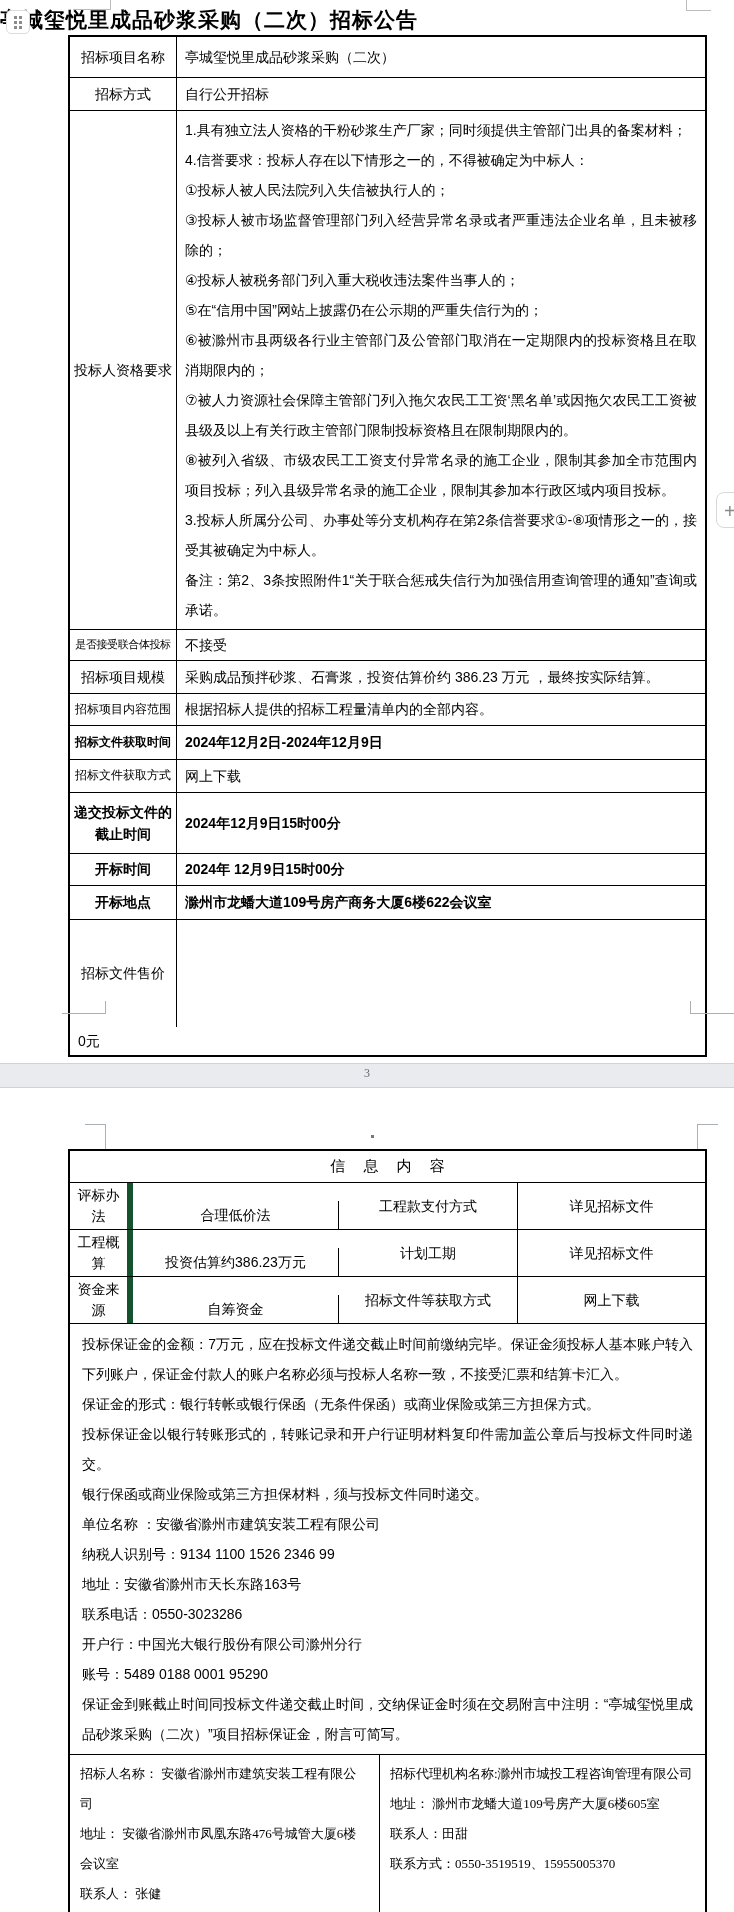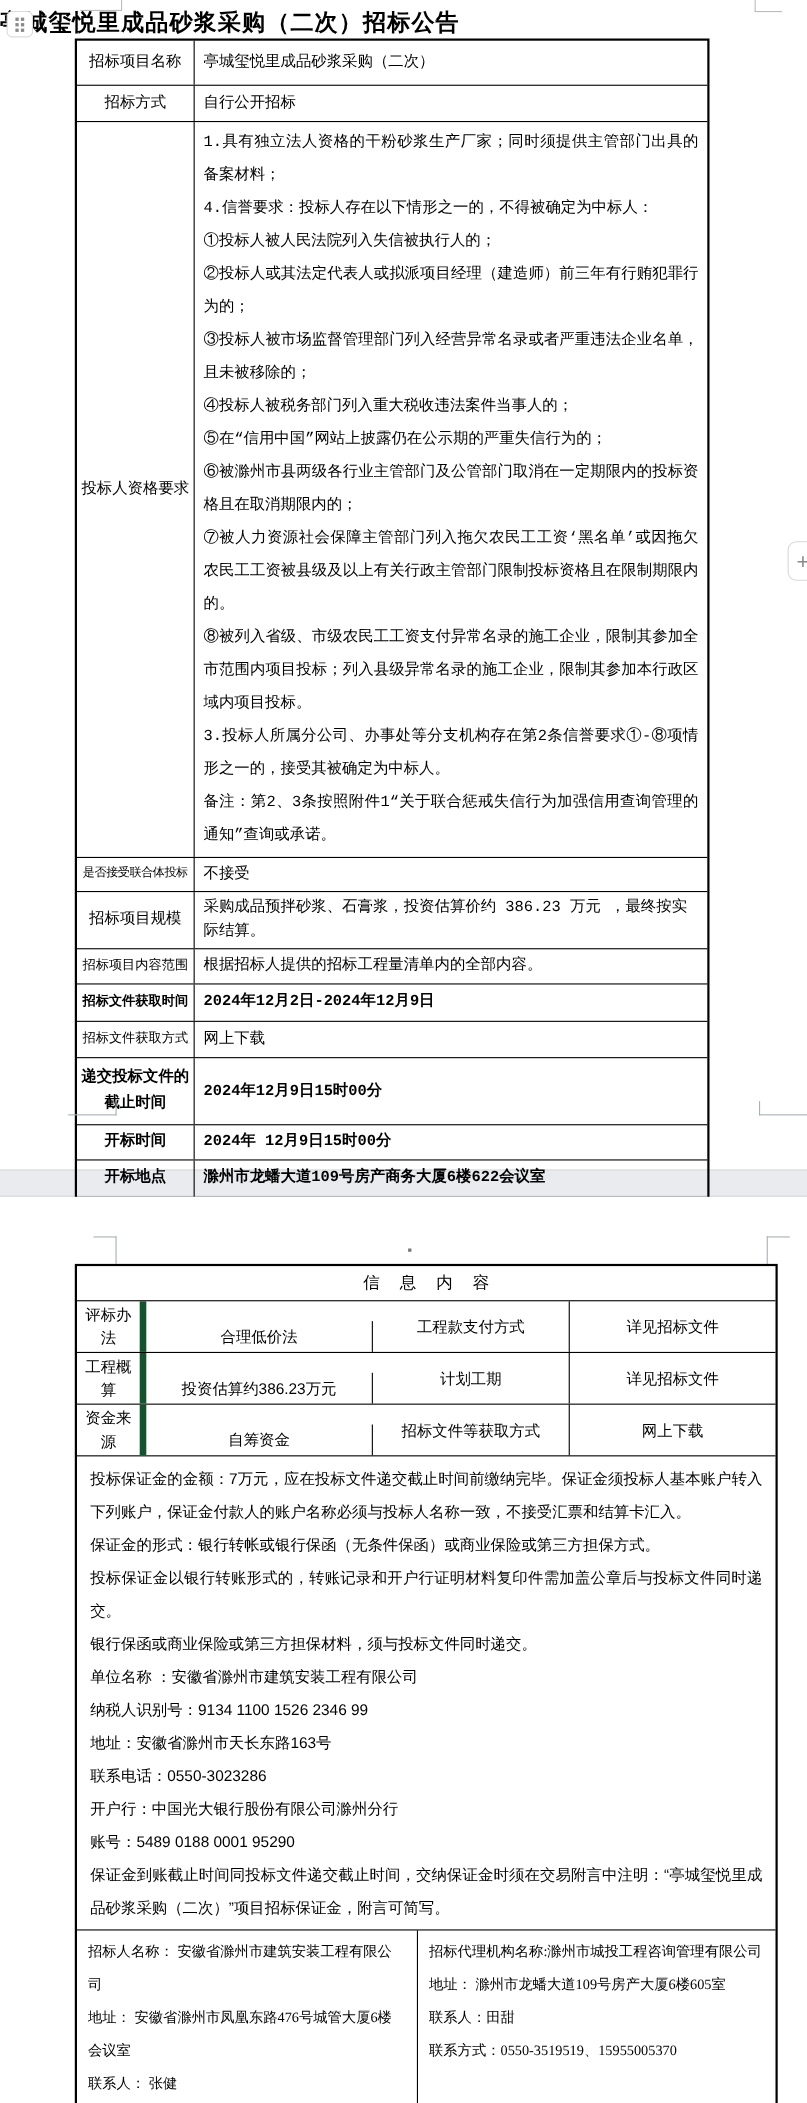--- a/index.html
+++ b/index.html
@@ -33,21 +33,21 @@
   .m4{left:690px;top:1001px;width:43px;height:12px;border-bottom:1px solid #a8b0b8;border-left:1px solid #a8b0b8;}
   .m5{left:85px;top:1122px;width:20px;height:24px;border-top:1px solid #a8b0b8;border-right:1px solid #a8b0b8;}
   .m6{left:697px;top:1122px;width:20px;height:24px;border-top:1px solid #a8b0b8;border-left:1px solid #a8b0b8;}
   .tiny-dot{position:absolute;left:371px;top:1133px;width:3px;height:3px;background:#777;}
 
   .doc-title{
     margin:0;padding-top:6px;height:29px;text-align:left;
     font-size:21px;font-weight:bold;letter-spacing:1px;
   }
   
-  .t1{margin-left:68px;width:577px;border:2px solid #000;box-sizing:border-box;font-family:Liberation Mono, monospace;}
+  .t1{margin-left:68px;width:639px;border:2px solid #000;box-sizing:border-box;}
   .t1 .r{display:flex;border-bottom:1px solid #000;}
   .t1 .r:last-child{border-bottom:none;flex-direction:column;}
   .t1 .lab{
     width:107px;flex:0 0 107px;border-right:1px solid #000;box-sizing:border-box;
     display:flex;align-items:center;justify-content:center;text-align:center;
     font-size:14px;padding:2px 2px;line-height:1.6;
   }
   .t1 .val{
     flex:1;display:flex;align-items:center;box-sizing:border-box;
     font-size:14px;padding:3px 8px;line-height:1.6;
@@ -116,21 +116,20 @@
       <div class="lab">招标方式</div>
       <div class="val">自行公开招标</div>
     </div>
 
     <div class="r qual">
       <div class="lab">投标人资格要求</div>
       <div class="val">
         <p>1.具有独立法人资格的干粉砂浆生产厂家；同时须提供主管部门出具的备案材料；</p>
         <p>4.信誉要求：投标人存在以下情形之一的，不得被确定为中标人：</p>
         <p>①投标人被人民法院列入失信被执行人的；</p>
-        <p>②投标人或其法定代表人或拟派项目经理（建造师）前三年有行贿犯罪行为的；</p>
         <p>③投标人被市场监督管理部门列入经营异常名录或者严重违法企业名单，且未被移除的；</p>
         <p>④投标人被税务部门列入重大税收违法案件当事人的；</p>
         <p>⑤在“信用中国”网站上披露仍在公示期的严重失信行为的；</p>
         <p>⑥被滁州市县两级各行业主管部门及公管部门取消在一定期限内的投标资格且在取消期限内的；</p>
         <p>⑦被人力资源社会保障主管部门列入拖欠农民工工资‘黑名单’或因拖欠农民工工资被县级及以上有关行政主管部门限制投标资格且在限制期限内的。</p>
         <p>⑧被列入省级、市级农民工工资支付异常名录的施工企业，限制其参加全市范围内项目投标；列入县级异常名录的施工企业，限制其参加本行政区域内项目投标。</p>
         <p>3.投标人所属分公司、办事处等分支机构存在第2条信誉要求①-⑧项情形之一的，接受其被确定为中标人。</p>
         <p>备注：第2、3条按照附件1“关于联合惩戒失信行为加强信用查询管理的通知”查询或承诺。</p>
       </div>
     </div>

